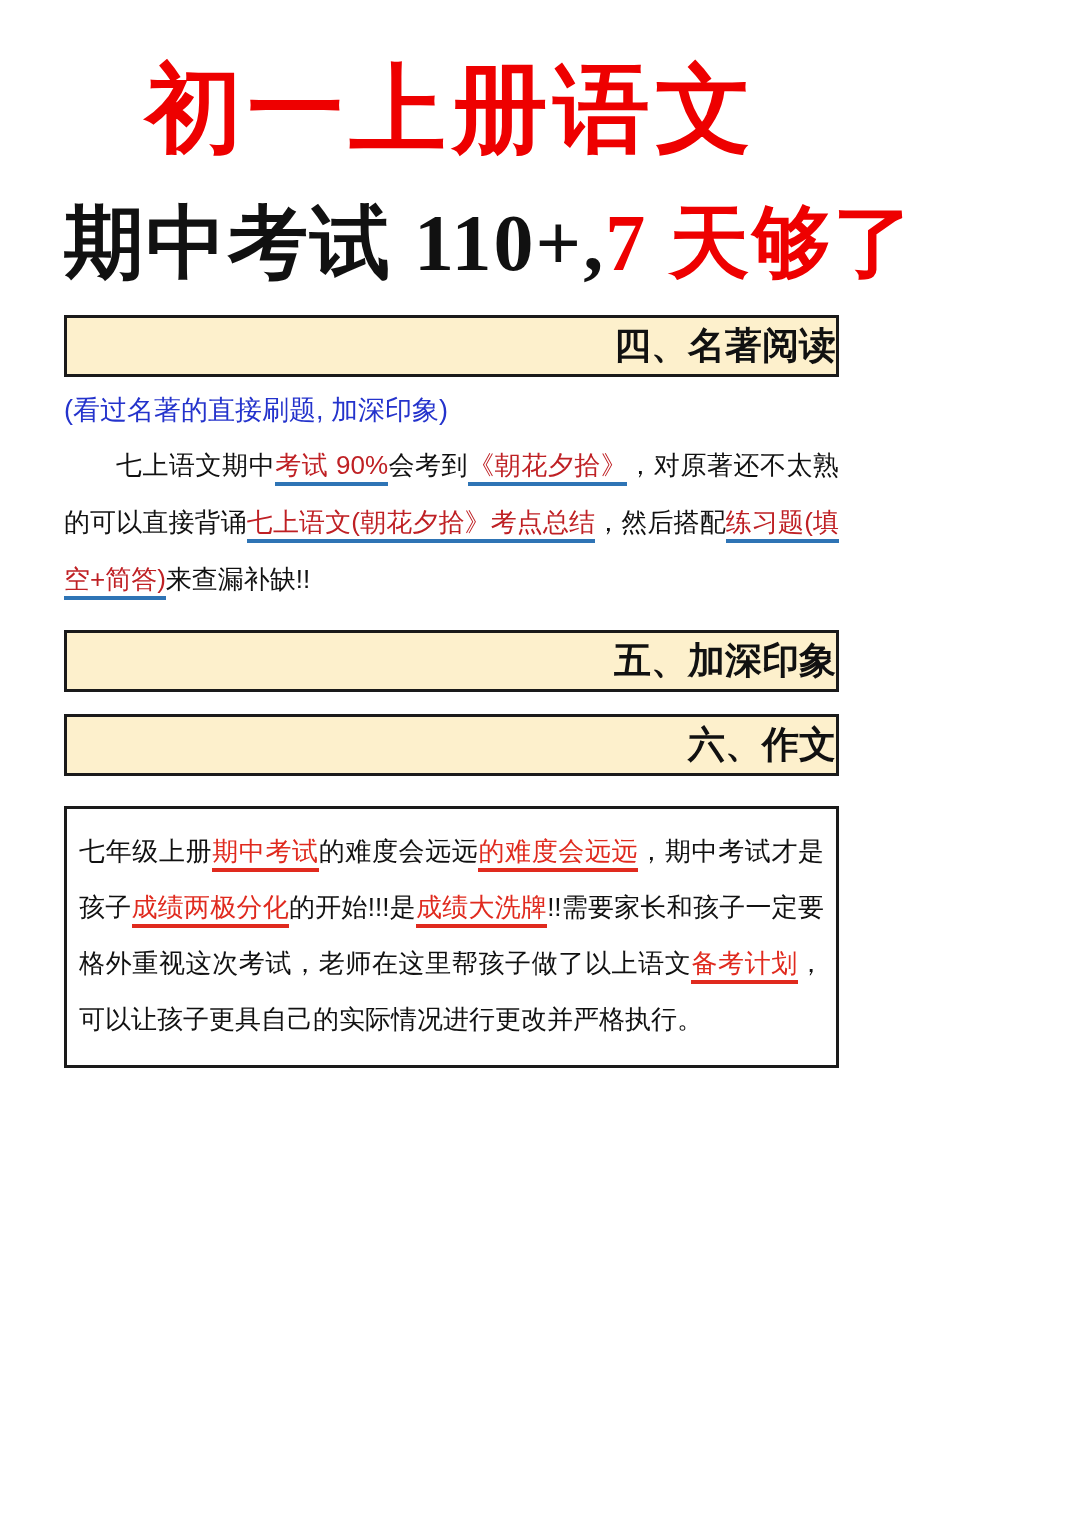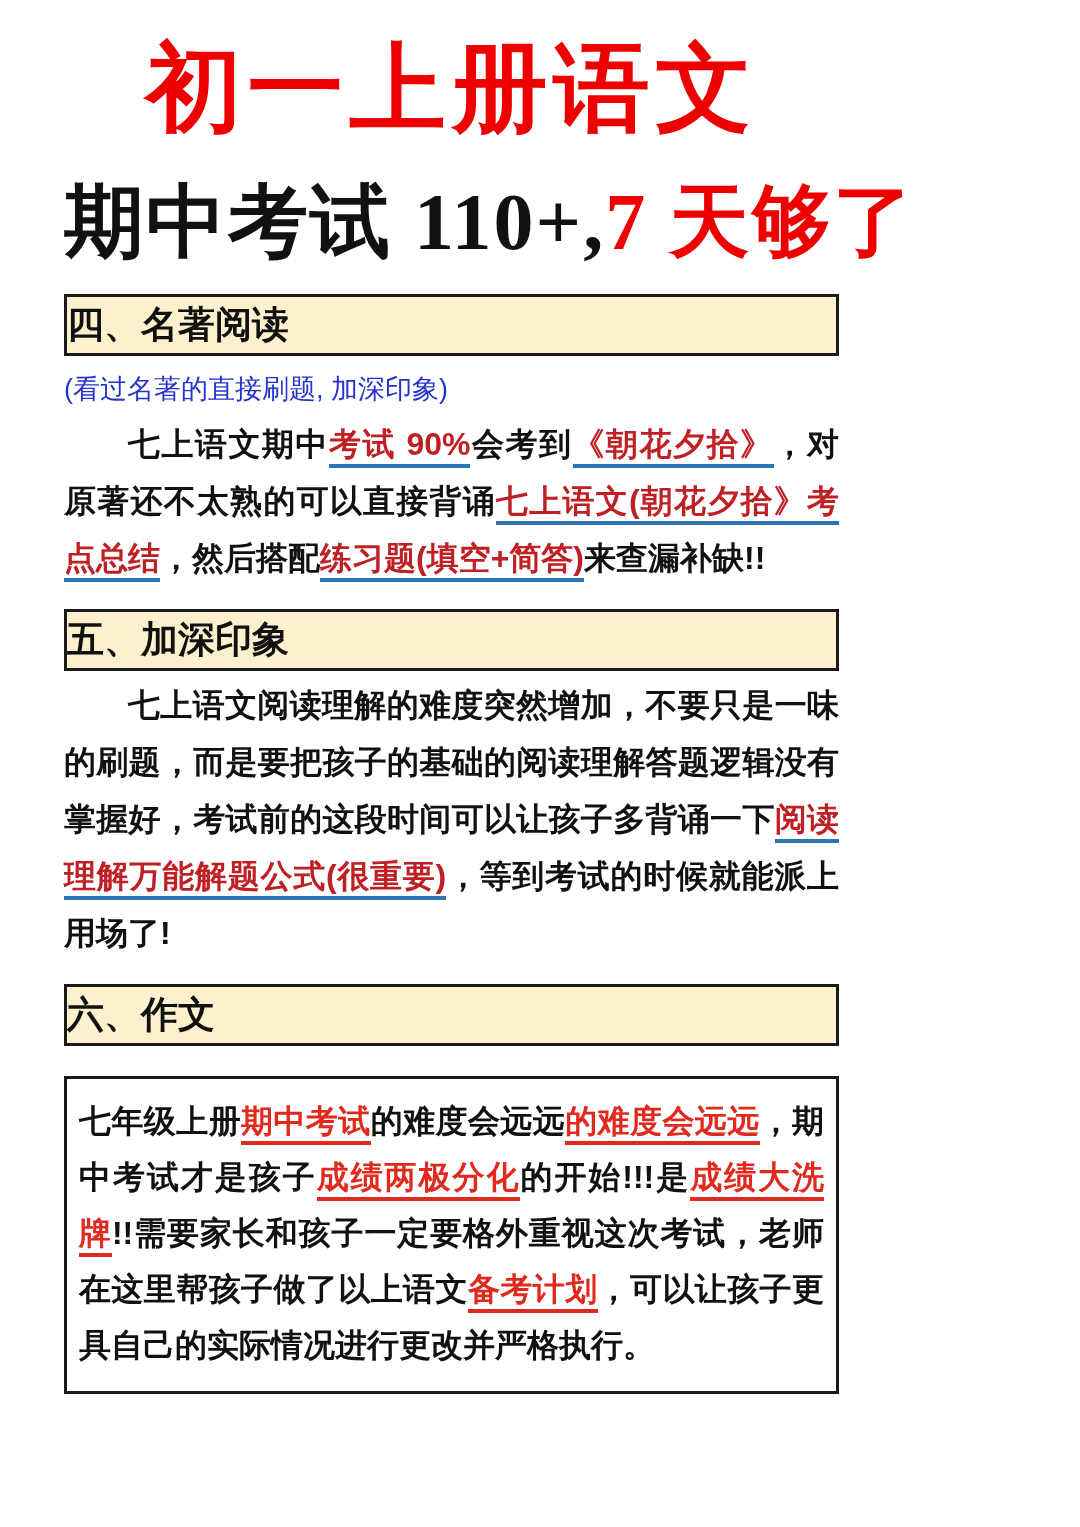--- a/index.html
+++ b/index.html
@@ -12,21 +12,21 @@
     --band_bg: #fdf0cc;
     --band_border: #1a1a1a;
   }
   * { margin: 0; padding: 0; box-sizing: border-box; }
   html, body { background: #ffffff; }
   body { font-family: "Liberation Sans", "DejaVu Sans", sans-serif; color: var(--ink); }
 
   .page {
     width: 903px;
     height: 1527px;
-    padding: 24px 64px 0 64px;
+    padding: 45px 64px 0 64px;
     overflow: hidden;
     background: #ffffff;
   }
 
   
   .main-title {
     text-align: center;
     font-family: "Liberation Serif", "DejaVu Serif", serif;
     font-weight: 900;
     font-size: 96px;
@@ -45,45 +45,44 @@
     letter-spacing: 2px;
     color: var(--ink);
   }
   .subtitle .red-part { color: var(--title_red); }
 
   
   .band {
     margin-top: 22px;
     background: var(--band_bg);
     border: 3px solid var(--band_border);
-    text-align: left;
+    text-align: right;
     font-size: 37px;
     font-weight: 700;
     line-height: 50px;
     padding: 3px 0;
   }
 
   
   .note {
     margin-top: 12px;
     font-size: 27px;
     line-height: 42px;
     color: var(--note_blue);
     font-weight: 500;
   }
 
   
   .body-para {
     margin-top: 6px;
-    font-size: 32px;
+    font-size: 26px;
     line-height: 57px;
     text-align: justify;
     text-indent: 2em;
     color: var(--ink);
-    font-weight: bold;
   }
   .seg-hl {
     color: var(--accent_red);
     border-bottom: 4px solid var(--underline_blue);
     padding-bottom: 2px;
   }
   .seg-hl-red {
     color: var(--footer_red);
     border-bottom: 4px solid var(--footer_red);
     padding-bottom: 2px;
@@ -111,21 +110,20 @@
   <h2 class="subtitle"><span>期中考试 110+,</span><span class="red-part">7 天够了</span></h2>
 
   <div class="band">四、名著阅读</div>
 
   <p class="note">(看过名著的直接刷题, 加深印象)</p>
 
   <p class="body-para"><span>七上语文期中</span><span class="seg-hl">考试 90%</span><span>会考到</span><span class="seg-hl">《朝花夕拾》</span><span>，对原著还不太熟的可以直接背诵</span><span class="seg-hl">七上语文(朝花夕拾》考点总结</span><span>，然后搭配</span><span class="seg-hl">练习题(填空+简答)</span><span>来查漏补缺!!</span></p>
 
   <div class="band">五、加深印象</div>
 
-  <p class="body-para"><span>七上语文阅读理解的难度突然增加，不要只是一味的刷题，而是要把孩子的基础的阅读理解答题逻辑没有掌握好，考试前的这段时间可以让孩子多背诵一下</span><span class="seg-hl">阅读理解万能解题公式(很重要)</span><span>，等到考试的时候就能派上用场了!</span></p>
 
   <div class="band">六、作文</div>
 
 
   <div class="summary-box">
     <p class="body-para"><span>七年级上册</span><span class="seg-hl-red">期中考试</span><span>的难度会远远</span><span class="seg-hl-red">的难度会远远</span><span>，期中考试才是孩子</span><span class="seg-hl-red">成绩两极分化</span><span>的开始!!!是</span><span class="seg-hl-red">成绩大洗牌</span><span>!!需要家长和孩子一定要格外重视这次考试，老师在这里帮孩子做了以上语文</span><span class="seg-hl-red">备考计划</span><span>，可以让孩子更具自己的实际情况进行更改并严格执行。</span></p>
   </div>
 
 </div>
 

